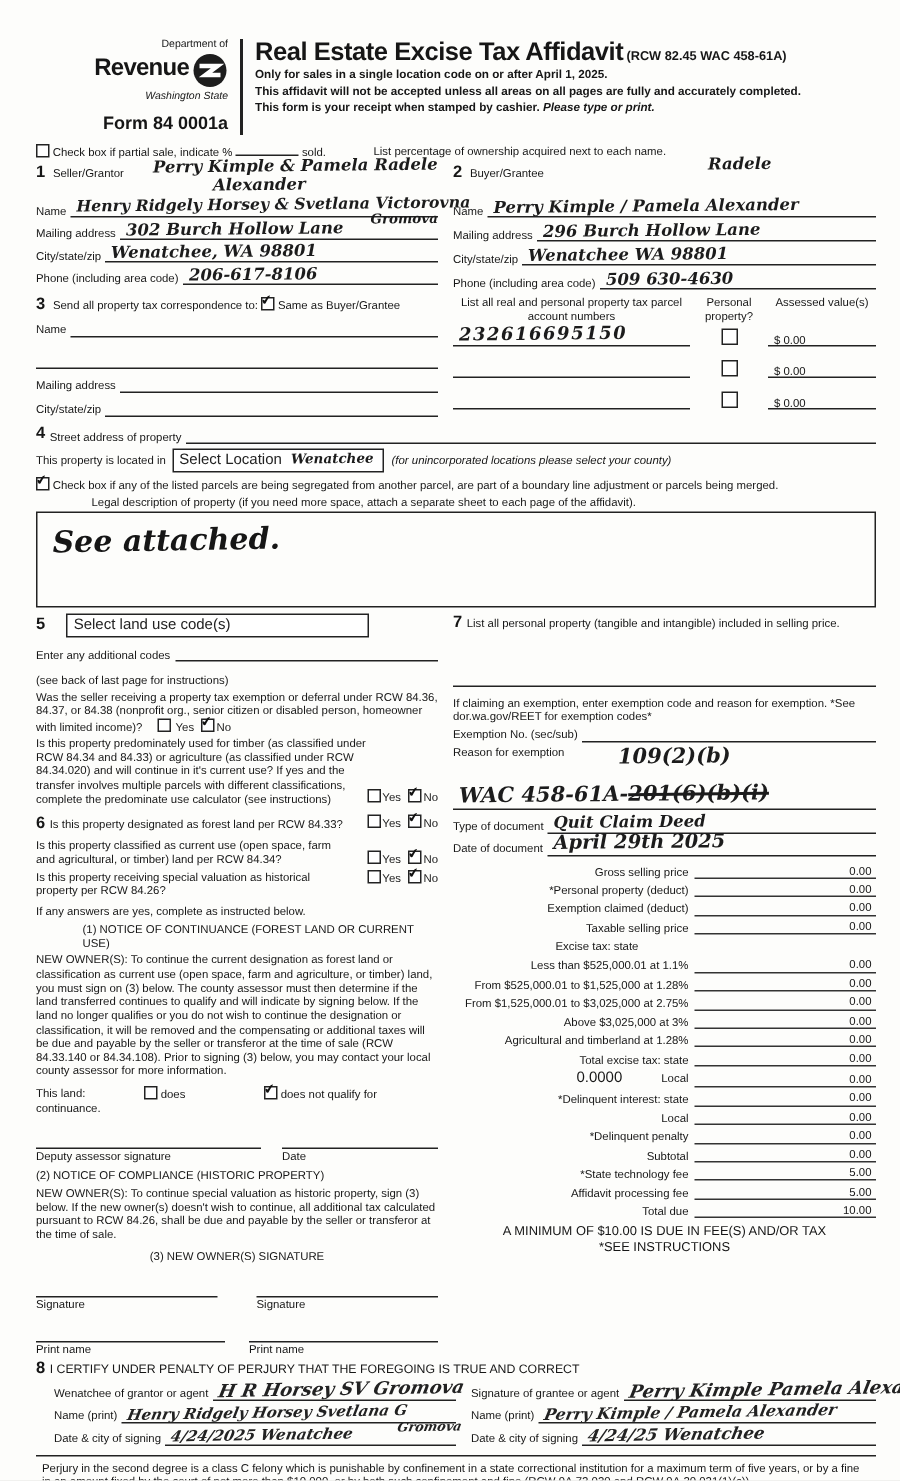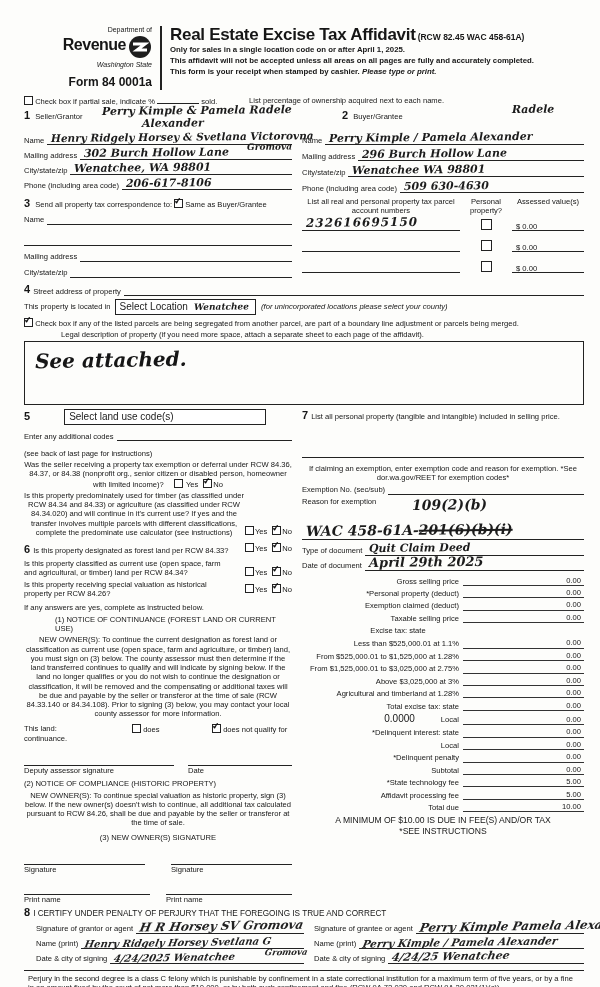--- a/index.html
+++ b/index.html
@@ -39,21 +39,21 @@
   .yn{white-space:nowrap; margin-left:3px;}
   .yn .cb{margin:0 1px 0 5px;}
   
   .feerow{display:flex; align-items:flex-end; margin-bottom:2.2px;}
   .feelabel{flex:1; text-align:right;}
   .feeline{width:118px; border-bottom:1px solid #333; text-align:right; padding-right:3px; margin-left:4px;}
   
   .twocol{display:flex; gap:10px;}
   .c-left{width:268px;}
   .c-right{flex:1;}
-  .para{margin-top:2px; text-align:center;}
+  .para{margin-top:2px; text-align:left;}
   .sigline{border-bottom:1px solid #222; height:12px; position:relative;}
   .hr-thin{border-top:1.2px solid #222; margin:3px 0;}
   .legalbox{border:1.4px solid #222; height:58px; padding:2px 4px; margin-top:1px; position:relative;}
   .hw-big{font-family:"DejaVu Serif", cursive; font-style:italic; font-weight:bold; font-size:20px; transform:rotate(-1deg);}
   .lblline{display:flex; align-items:flex-end; margin-top:2px;}
   .lblline .lab{white-space:nowrap; margin-right:3px;}
   .overlay{position:absolute; bottom:-1px; left:4px;}
 </style>
 </head>
 <body>
@@ -123,21 +123,21 @@
       </div>
       <div class="lblline" style="margin-top:5px;">
         <span class="lab">Phone (including area code)</span>
         <span class="fill grow">
             <span class="hw overlay">206-617-8106</span>
           </span>
       </div>
     </div>
 
     <div class="c-right">
-      <div style="position:relative; height:24px;margin-left:40px;">
+      <div style="position:relative; height:24px;">
         <span class="secnum">2</span>
         <span class="b">Buyer/Grantee</span>
         <span class="hw" style="position:absolute; left:170px; top:-6px;">Radele</span>
       </div>
       <div class="lblline">
         <span class="lab">Name</span>
         <span class="fill grow">
             <span class="hw overlay">Perry Kimple / Pamela Alexander</span>
           </span>
       </div>
@@ -239,21 +239,21 @@
       <span class="hw-big" style="position:absolute; left:10px; top:6px;">See attached.</span>
     </div>
   </div>
 
   <div class="twocol">
 
     <div class="c-left">
       <div>
         <div class="row" style="align-items:center;">
           <span class="secnum" style="margin-right:14px;">5</span>
-          <span class="sel-box" style="width:190px;margin-left:20px;">
+          <span class="sel-box" style="width:190px;">
               <span>Select land use code(s)</span>
             </span>
         </div>
         <div class="lblline" style="margin-top:6px;">
           <span class="lab">Enter any additional codes</span>
             <span class="fill grow"></span>
         </div>
         <div style="margin-top:8px;">(see back of last page for instructions)</div>
         <div class="para">
           <span>Was the seller receiving a property tax exemption or deferral under RCW 84.36, 84.37, or 84.38 (nonprofit org., senior citizen or disabled person, homeowner with limited income)?</span>
@@ -267,30 +267,30 @@
 
       <div style="margin-top:6px;">
         <div class="row" style="align-items:flex-start;">
           <div class="grow"><span class="secnum">6</span><span>Is this property designated as forest land per RCW 84.33?</span></div>
           <span class="yn"><span class="cb"></span><span>Yes</span><span class="cb ck"></span><span>No</span></span>
         </div>
         <div class="row" style="align-items:flex-end; margin-top:2px;">
           <div class="grow" style="padding-right:6px;">Is this property classified as current use (open space, farm and agricultural, or timber) land per RCW 84.34?</div>
           <span class="yn"><span class="cb"></span><span>Yes</span><span class="cb ck"></span><span>No</span></span>
         </div>
-        <div class="row" style="align-items:center; margin-top:3px;gap:17px;">
+        <div class="row" style="align-items:flex-start; margin-top:3px;gap:17px;">
           <div class="grow" style="padding-right:6px;">Is this property receiving special valuation as historical property per RCW 84.26?</div>
           <span class="yn"><span class="cb"></span><span>Yes</span><span class="cb ck"></span><span>No</span></span>
         </div>
         <div style="margin-top:4px;">If any answers are yes, complete as instructed below.</div>
         <div class="b" style="margin-top:3px;padding-left:31px;">(1) NOTICE OF CONTINUANCE (FOREST LAND OR CURRENT USE)</div>
         <div class="para"><span>NEW OWNER(S): To continue the current designation as forest land or classification as current use (open space, farm and agriculture, or timber) land, </span><span class="b">you must sign on (3) below.</span><span> The county assessor must then determine if the land transferred continues to qualify and will indicate by signing below. If the land no longer qualifies or you do not wish to continue the designation or classification, it will be removed and the compensating or additional taxes will be due and payable by the seller or transferor at the time of sale (RCW 84.33.140 or 84.34.108). Prior to signing (3) below, you may contact your local county assessor for more information.</span></div>
         <div class="row" style="margin-top:5px;">
           <span style="width:72px;">This land:</span>
-          <span style="width:80px;margin-left:36px;"><span class="cb"></span> <span>does</span></span>
+          <span style="width:80px;"><span class="cb"></span> <span>does</span></span>
           <span><span class="cb ck"></span> <span>does not qualify for</span></span>
         </div>
         <div>continuance.</div>
         <div class="row" style="margin-top:10px; gap:14px;">
           <div style="width:150px;">
               <div class="sigline"></div>
               <div>Deputy assessor signature</div>
             </div>
           <div class="grow">
               <div class="sigline"></div>
@@ -429,21 +429,21 @@
         <div class="b" style="text-align:center; font-size:8.6px;">*SEE INSTRUCTIONS</div>
       </div>
     </div>
   </div>
 
   <div style="margin-top:2px;">
     <div><span class="secnum">8</span><span class="b" style="font-size:8.2px;">I CERTIFY UNDER PENALTY OF PERJURY THAT THE FOREGOING IS TRUE AND CORRECT</span></div>
     <div class="twocol" style="margin-top:2px;">
       <div class="c-left" style="padding-left:12px;">
         <div class="lblline">
-          <span class="lab">Signature of grantor or agent</span>
+          <span class="lab">Wenatchee of grantor or agent</span>
           <span class="fill grow">
               <span class="script overlay">H R Horsey   SV Gromova</span>
             </span>
         </div>
         <div class="lblline" style="margin-top:5px;">
           <span class="lab">Name (print)</span>
           <span class="fill grow">
               <span class="script overlay" style="font-size:10px;">Henry Ridgely Horsey  Svetlana G</span>
               <span class="script" style="position:absolute; right:-4px; top:8px; font-size:8.5px;">Gromova</span>
             </span>

